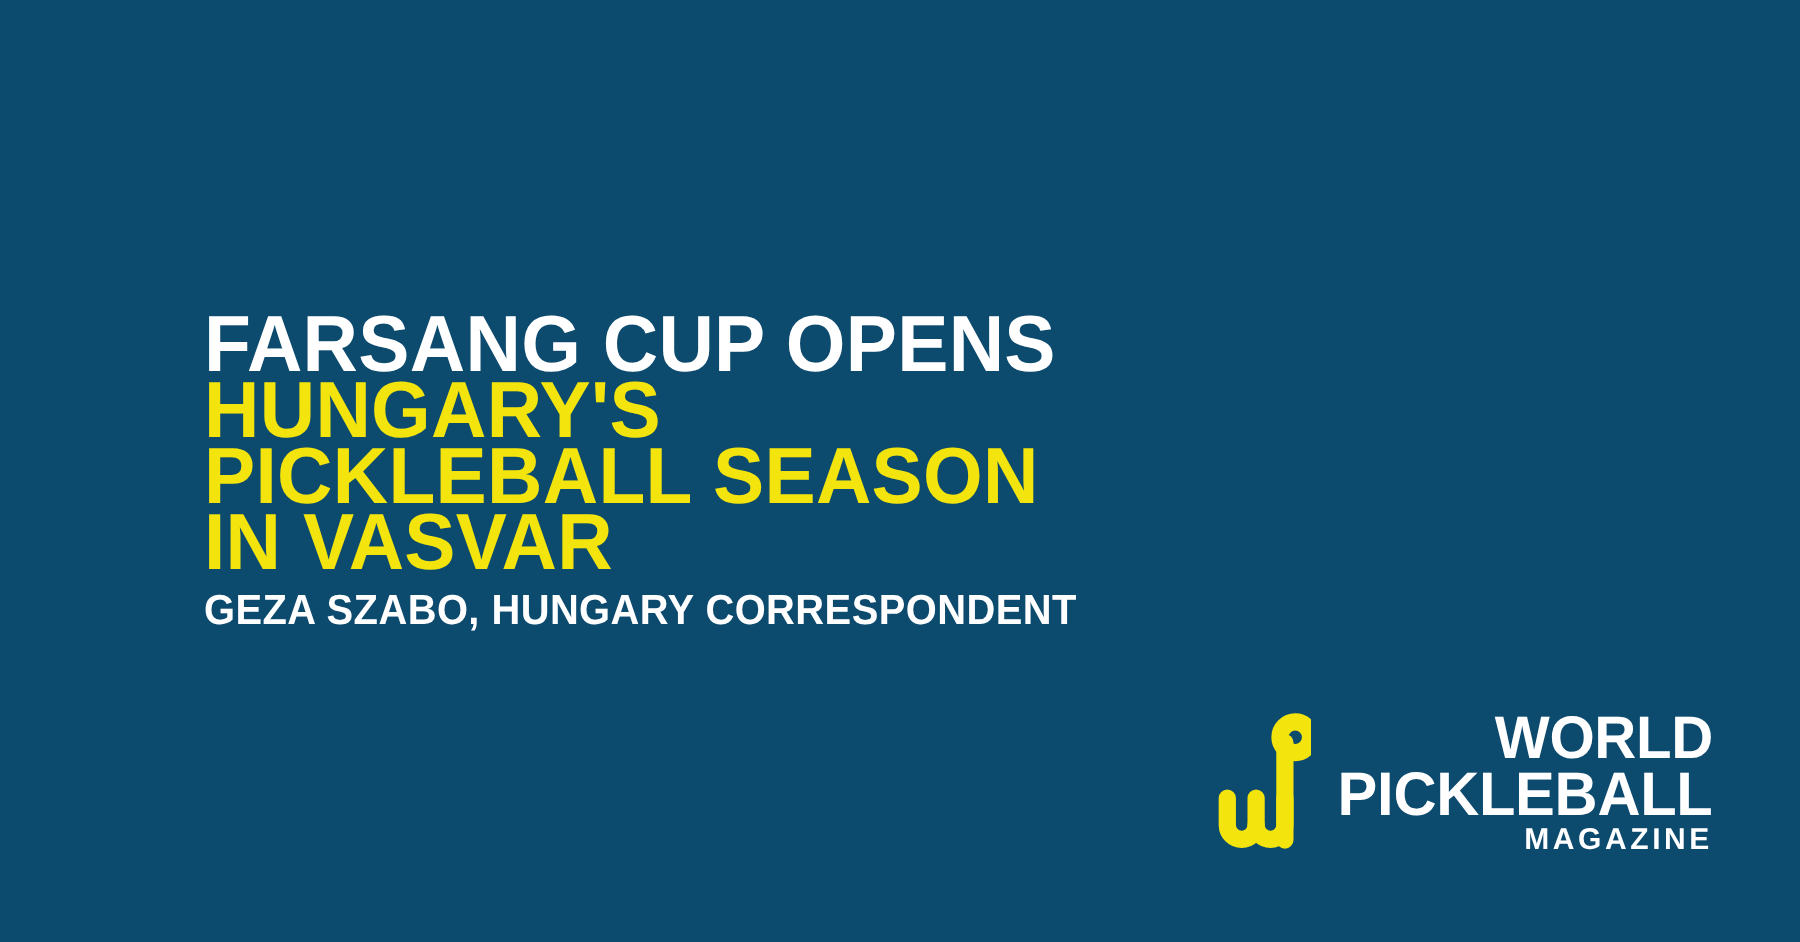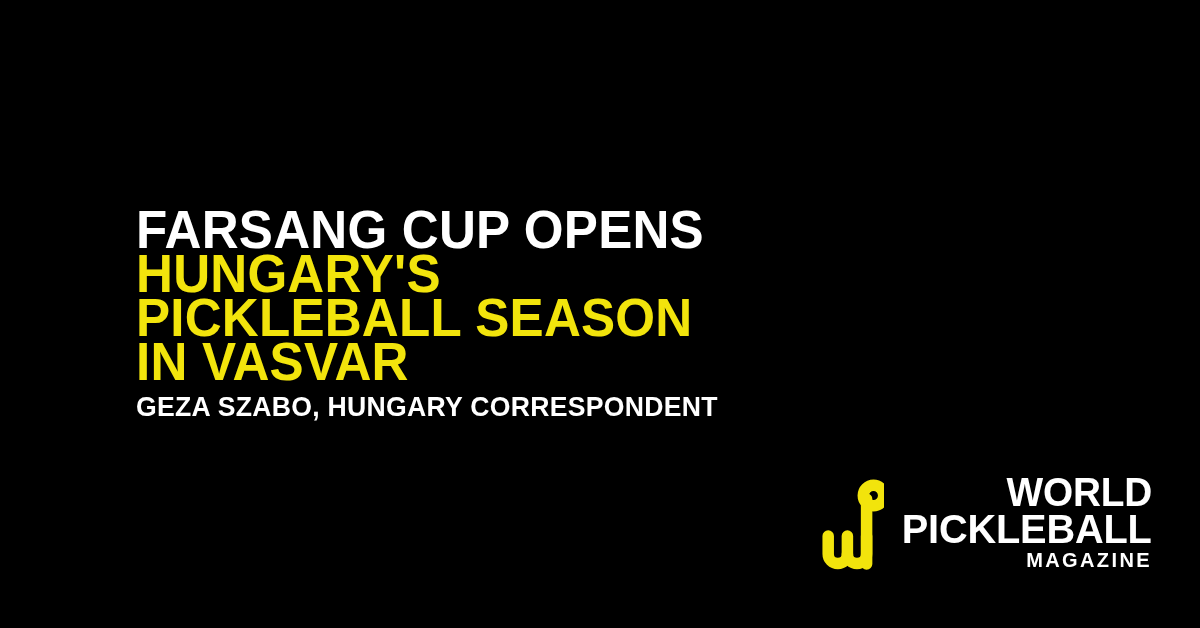--- a/index.html
+++ b/index.html
@@ -13,21 +13,21 @@
     height: 628px;
     overflow: hidden;
     font-family: "Liberation Sans", sans-serif;
     background: #14056E;
   }
 
   .card {
     position: relative;
     width: 1200px;
     height: 628px;
-    background: #000000;
+    background: #0c4a6e;
     overflow: hidden;
   }
 
   
   .headline-block {
     position: absolute;
     left: 136px;
     top: 208px;
     width: 840px;
   }
@@ -68,24 +68,24 @@
     color: #FFFFFF;
     text-transform: uppercase;
     transform: scaleX(0.95);
     transform-origin: left center;
     white-space: nowrap;
   }
 
   
   .logo {
     position: absolute;
-    right: 48px;
+    right: 58px;
     bottom: 58px;
     display: flex;
-    align-items: flex-end;
+    align-items: flex-start;
     gap: 10px;
   }
 
   .logo-mark {
     display: block;
     width: 62px;
     height: 92px;
     flex: 0 0 auto;
   }
 

